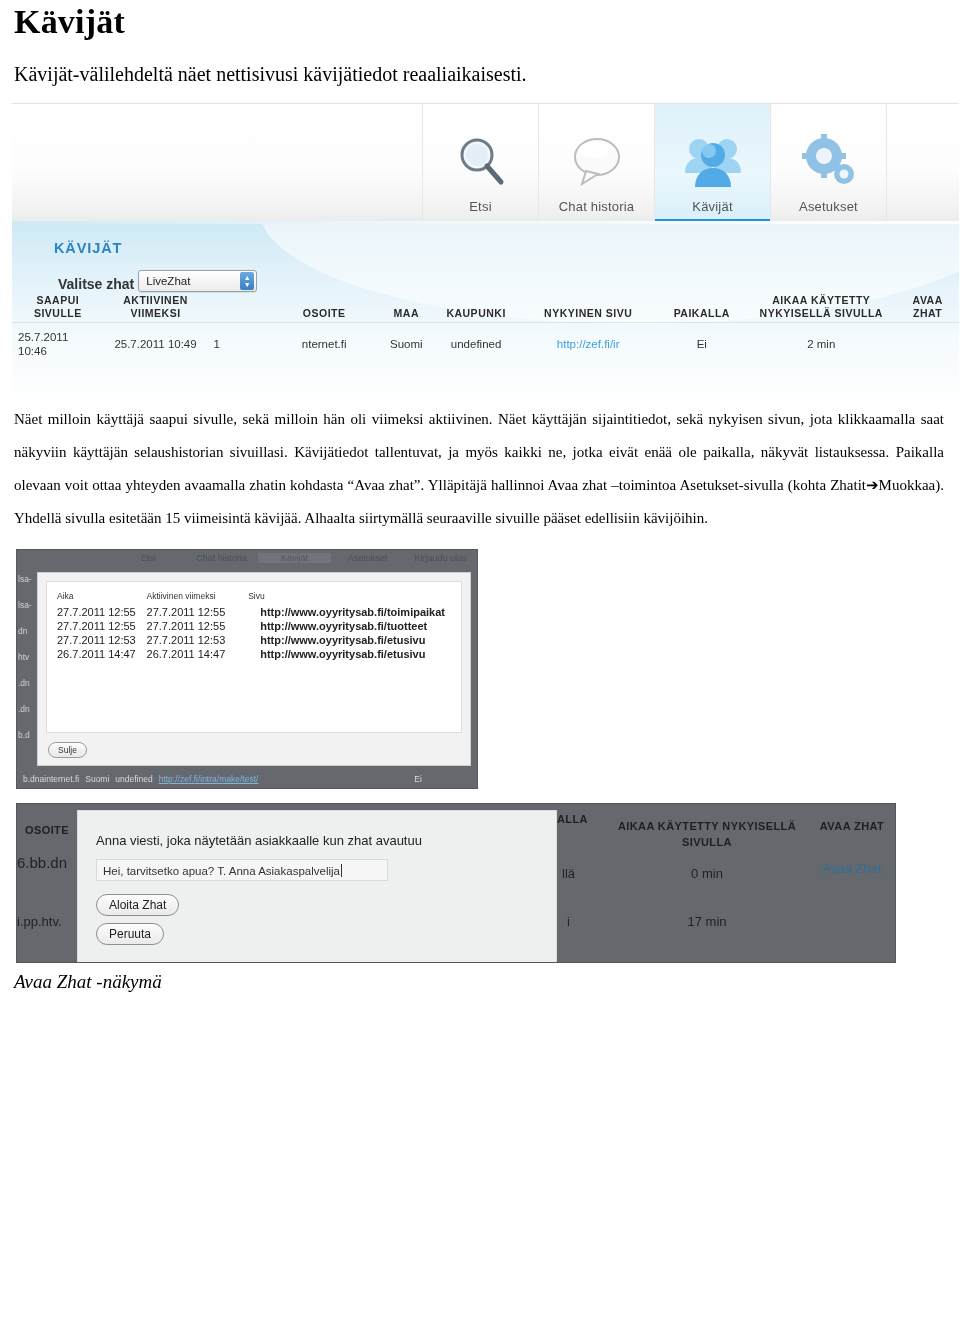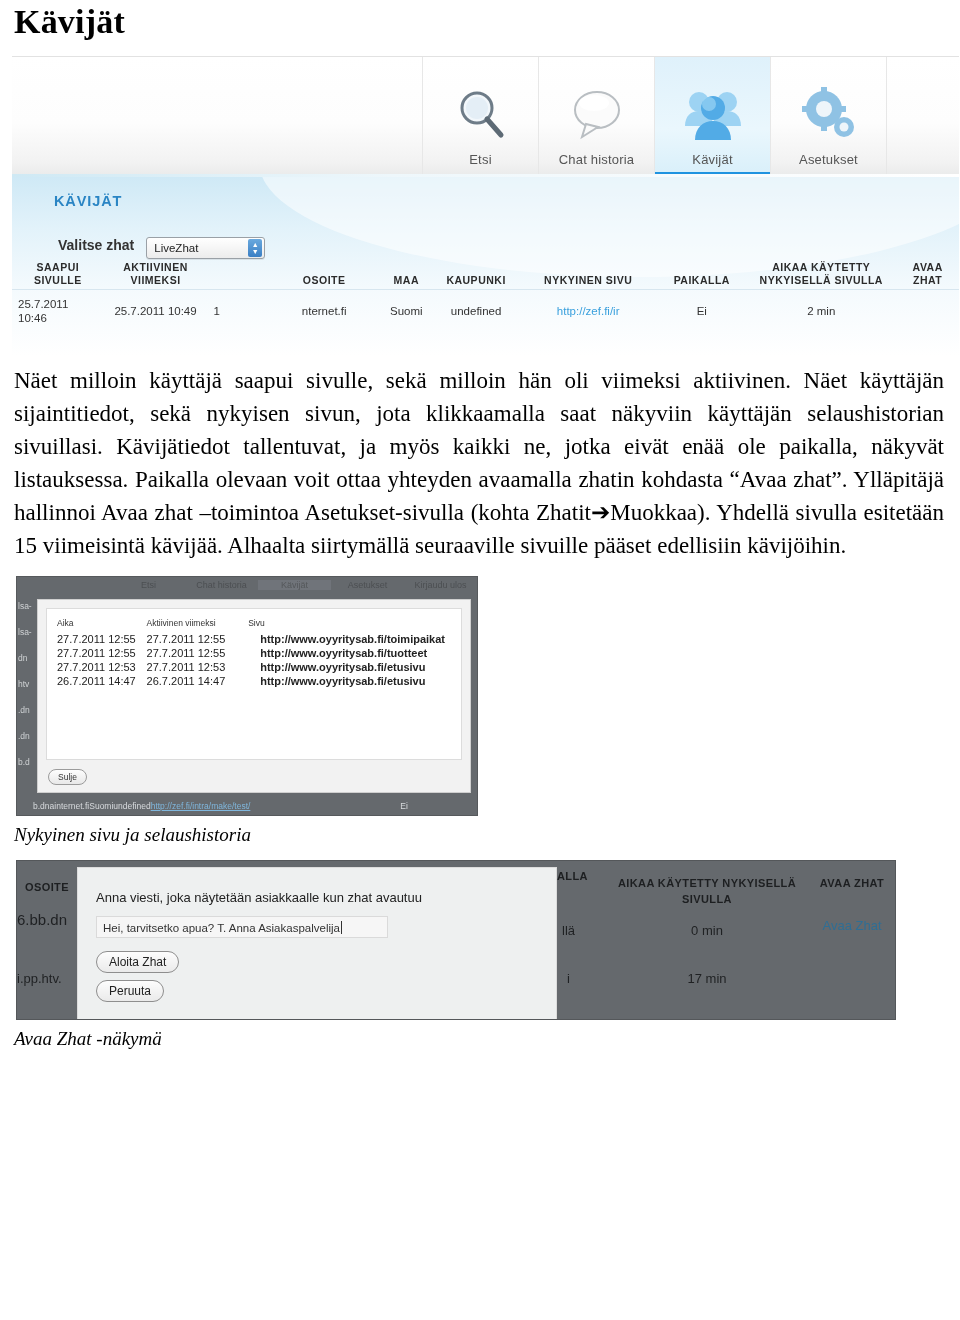--- a/index.html
+++ b/index.html
@@ -28,24 +28,24 @@
     padding:4px 0 0 4px;
     letter-spacing:.2px;
     line-height:1.05;
   }
   p.doc-lead{
     font-size:20px;
     margin:22px 0 0 4px;
     line-height:1.25;
   }
   .body-copy{
-    font-size:23px;
+    font-size:15px;
     line-height:33px;
     text-align:justify;
-    margin:8px 2px 0 4px;
+    margin:0 2px 0 4px;
     padding:0 4px 0 0;
   }
   .caption{
     font-style:italic;
     font-size:19px;
     margin:8px 0 0 4px;
   }
 
   
   .shot1{
@@ -100,22 +100,22 @@
     content:"";position:absolute;right:-60px;top:-130px;width:760px;height:230px;
     border-radius:50%;background:rgba(255,255,255,.55);
   }
   .panel-title{
     position:relative;
     margin:16px 0 0 42px;
     font-size:14.5px;font-weight:bold;color:#2a85c4;letter-spacing:.9px;
   }
   .zhat-select-row{
     position:relative;
-    margin:28px 0 0 46px;
-    display:flex;align-items:flex-start;gap:12px;
+    margin:14px 0 0 46px;
+    display:flex;align-items:flex-end;gap:4px;
   }
   .zhat-select-row .lbl{font-size:14px;font-weight:bold;color:#333;}
   .fake-select{
     display:inline-flex;align-items:center;justify-content:space-between;
     width:108px;height:20px;padding:0 2px 0 7px;
     border:1px solid #9aa0a6;border-radius:3px;
     background:linear-gradient(to bottom,#ffffff,#ececec);
     font-size:11.5px;color:#222;
     box-shadow:0 1px 0 rgba(0,0,0,.08);
   }
@@ -179,22 +179,22 @@
   .hist-table td.url{font-weight:bold;padding-left:12px;}
   .s2-close{
     position:absolute;left:10px;bottom:7px;
     font-size:8.5px;color:#333;
     border:1px solid #9b9b9b;border-radius:9px;
     background:linear-gradient(to bottom,#fdfdfd,#e8e8e8);
     padding:2px 9px;
   }
   .s2-bottomrow{
     position:absolute;left:0;right:0;bottom:0;height:17px;
-    display:flex;align-items:center;
-    font-size:8.5px;color:#d7dadd;padding-left:16px;box-sizing:border-box;
+    display:flex;align-items:center;gap:6px;
+    font-size:8.5px;color:#d7dadd;padding-left:6px;box-sizing:border-box;
   }
   .s2-bottomrow a{color:#7fb6dc;text-decoration:underline;}
   .s2-bottomrow .sp1{margin-left:150px;}
 
   
   .shot3{
     position:relative;
     width:880px;height:160px;
     margin:14px 0 0 6px;
     background:#65696d;
@@ -241,20 +241,21 @@
   
   svg{display:block;}
 </style>
 </head>
 <body>
 
 <div class="page">
 
   <h1 class="doc-title">Kävijät</h1>
 
+  <p class="doc-lead">Kävijät-välilehdeltä näet nettisivusi kävijätiedot reaaliaikaisesti.</p>
 
   <div class="shot1">
 
     <div class="toolbar">
 
 
       <div class="tb-spacer"></div>
 
       <div class="tb-item" style="flex:0 0 116px;">
         <span class="tb-icon">
@@ -427,21 +428,20 @@
     <div class="s2-bottomrow">
       <span>b.dnainternet.fi</span>
       <span>Suomi</span>
       <span>undefined</span>
       <a href="#">http://zef.fi/intra/make/test/</a>
       <span class="sp1">Ei</span>
 
     </div>
   </div>
 
-  <p class="caption">Nykyinen sivu ja selaushistoria</p>
 
   <div class="shot3">
 
     <div class="s3-col-osoite">OSOITE</div>
     <div class="s3-r1">6.bb.dn</div>
     <div class="s3-r2">i.pp.htv.</div>
 
     <div class="s3-paikalla-h">ALLA</div>
     <div class="s3-paikalla-1">llä</div>
     <div class="s3-paikalla-2">i</div>

